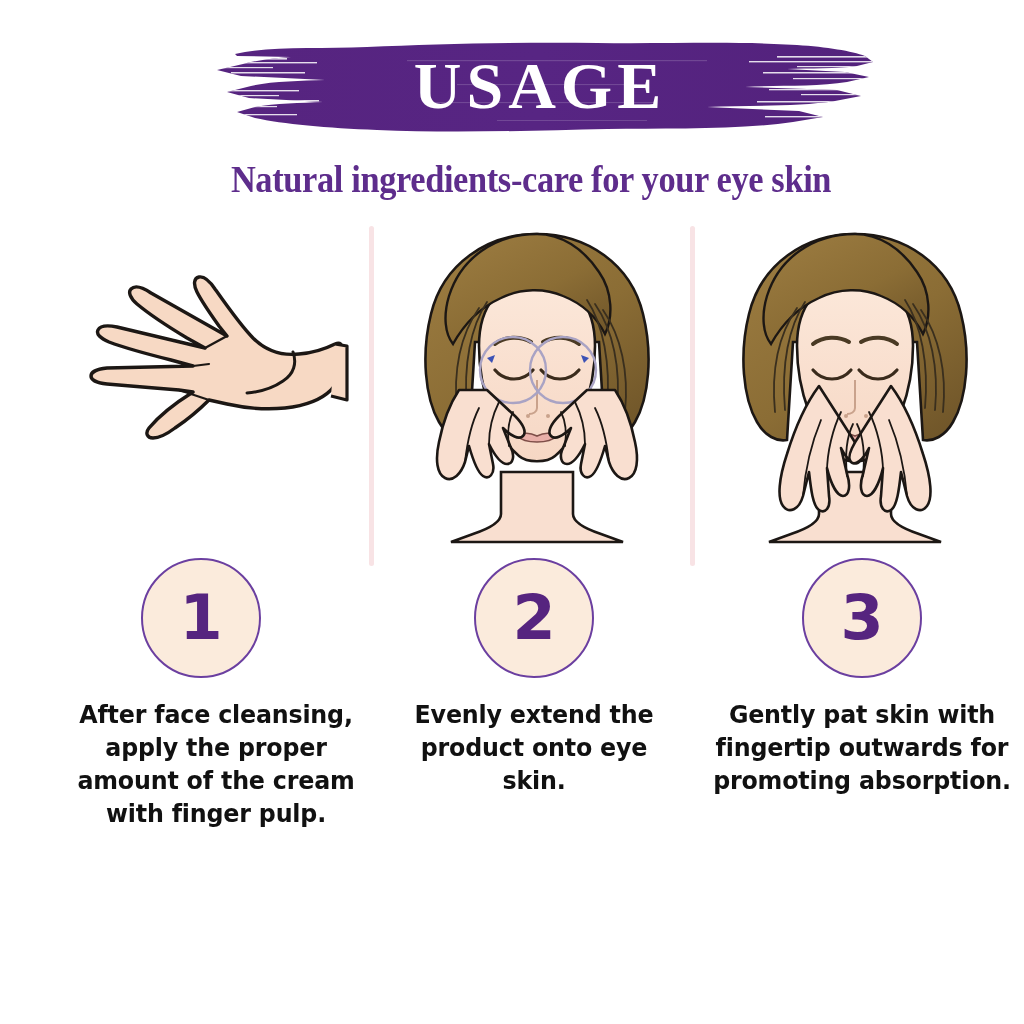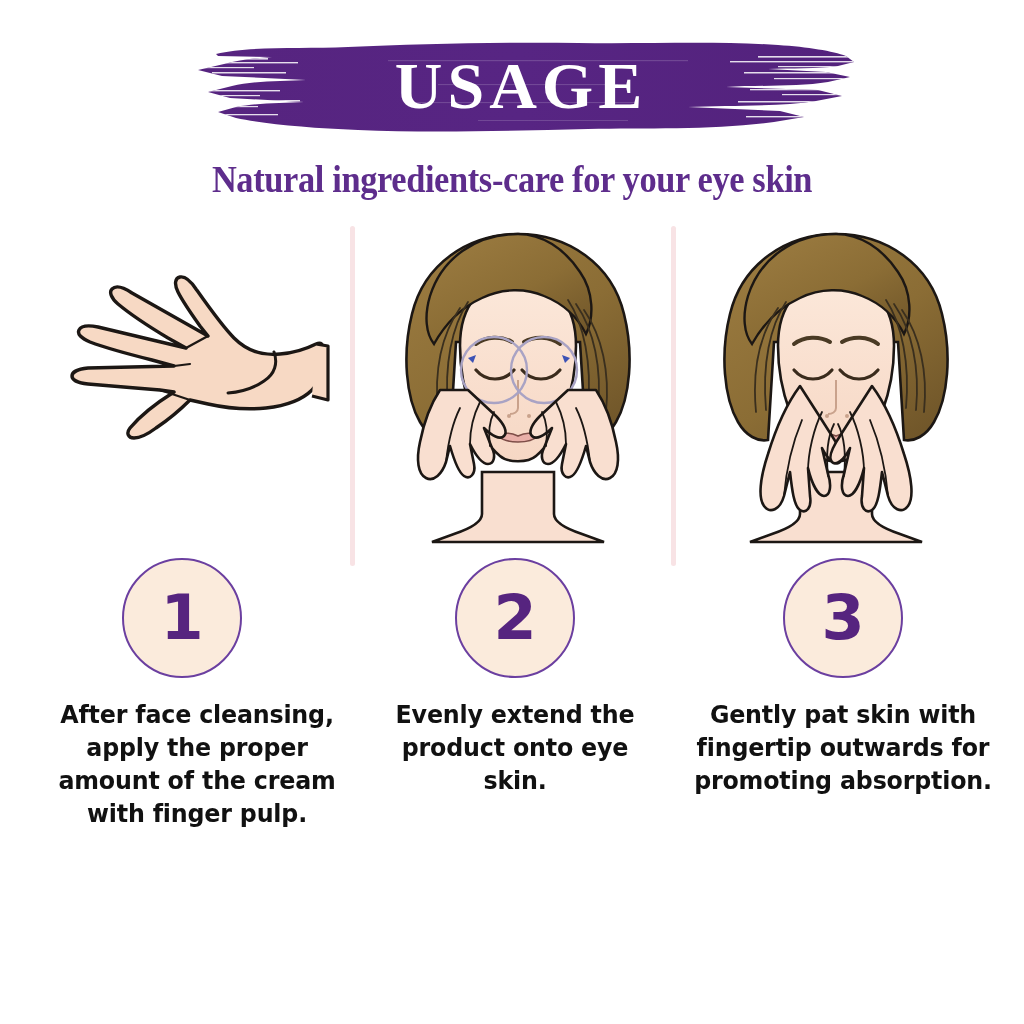--- a/index.html
+++ b/index.html
@@ -10,20 +10,21 @@
     background: #ffffff;
     font-family: "Liberation Sans", sans-serif;
     overflow: hidden;
   }
 
   .page {
     position: relative;
     width: 936px;
     height: 1024px;
     background: #ffffff;
+    margin-left: 19px;
   }
 
   
   .banner-wrap {
     position: absolute;
     left: 178px;
     top: 32px;
     width: 686px;
     height: 112px;
   }

